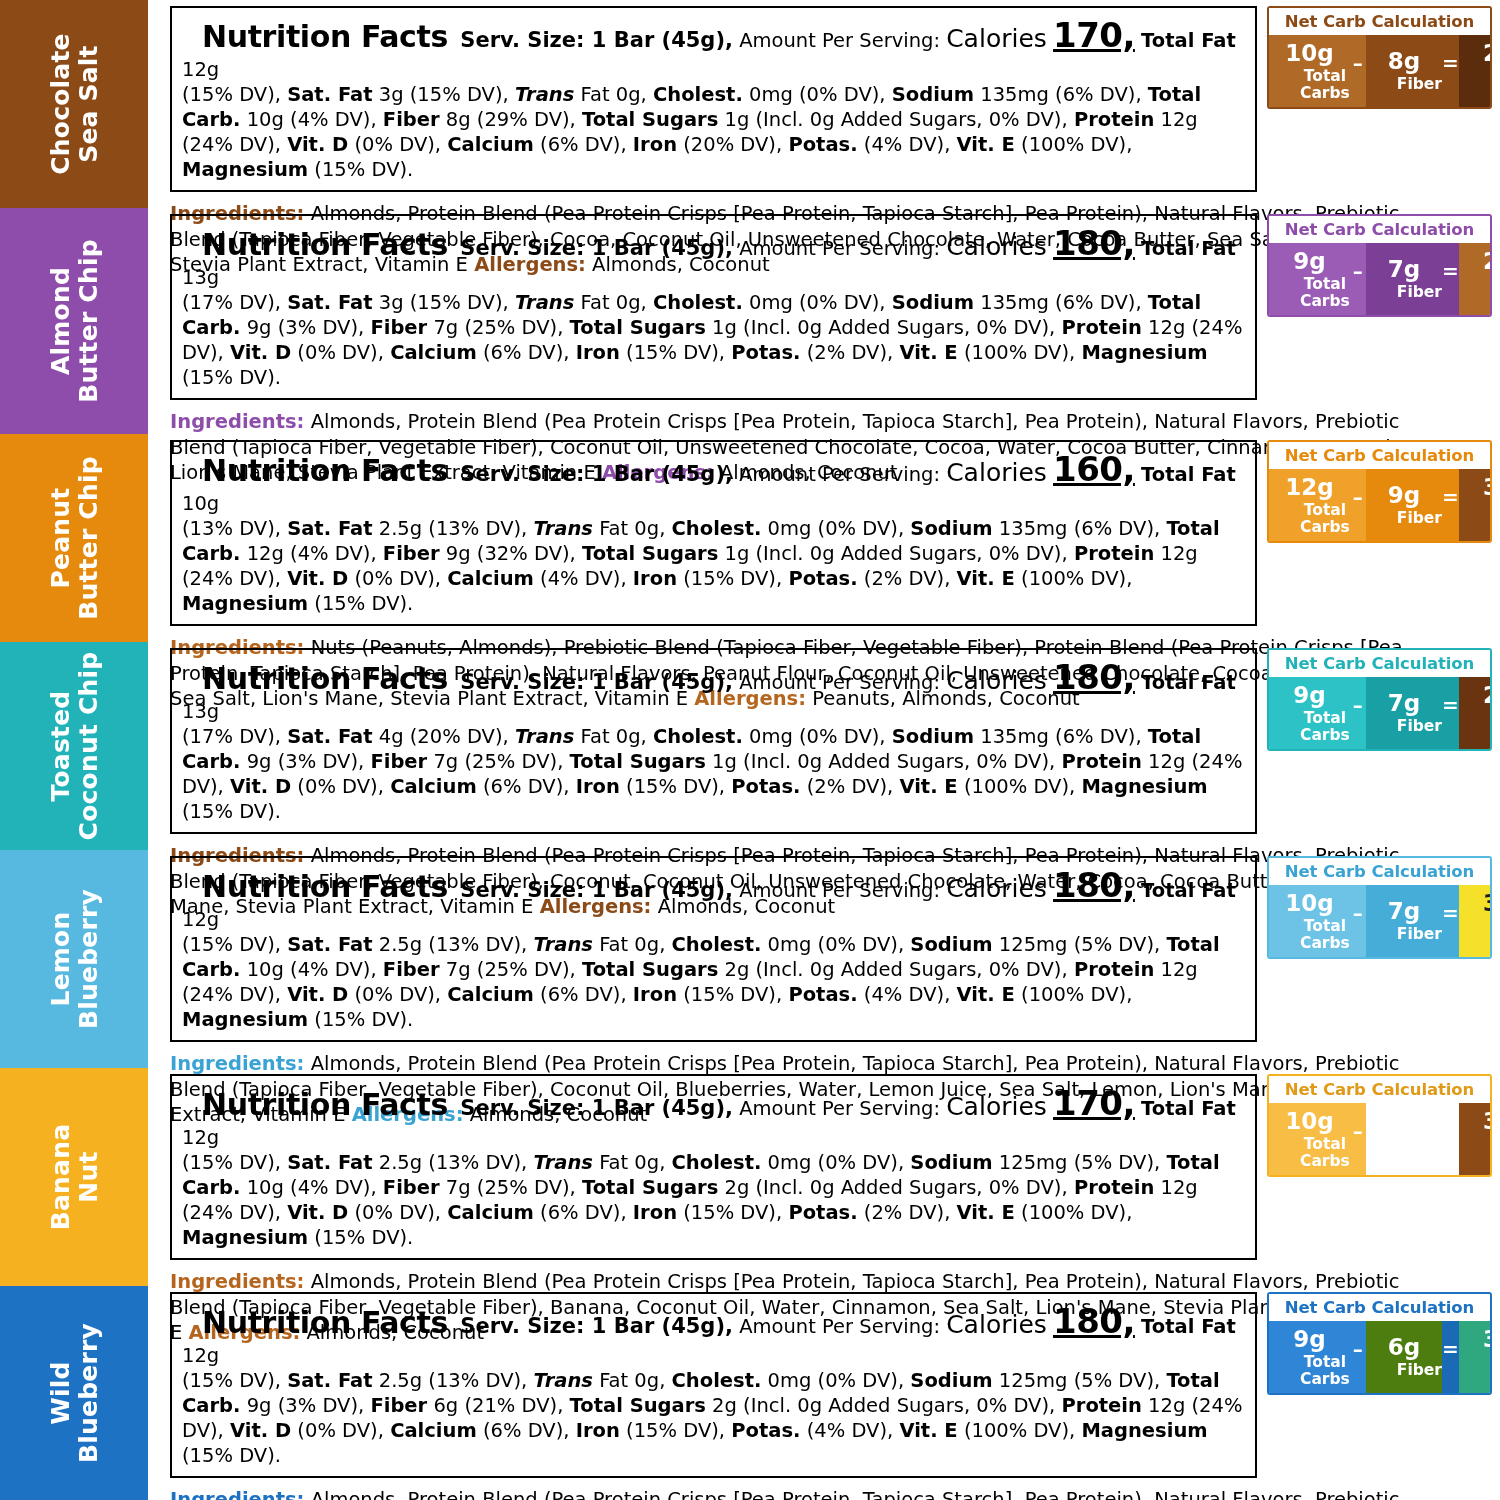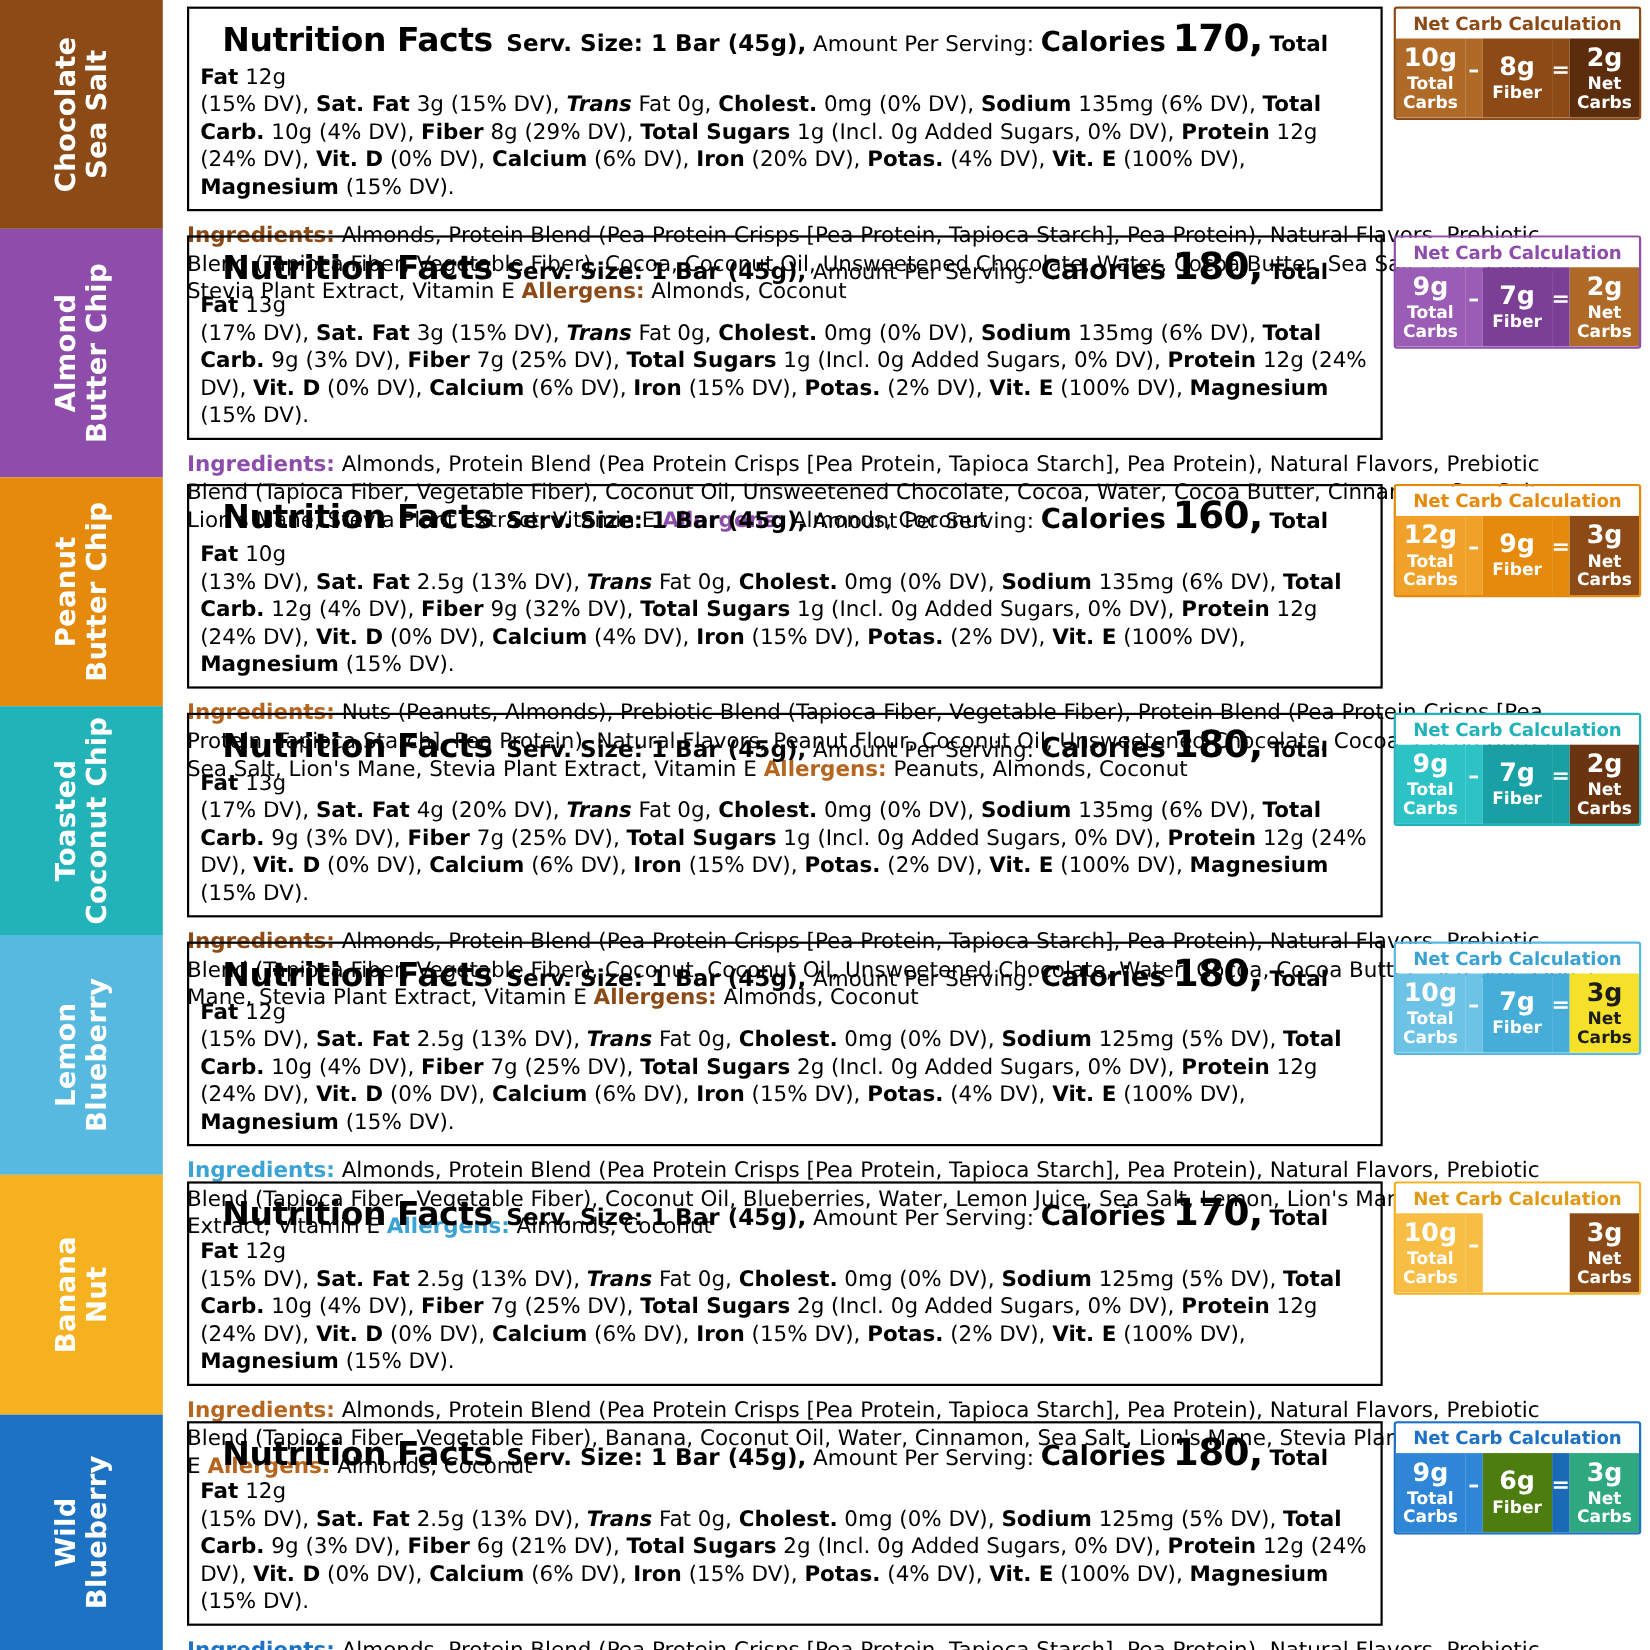--- a/index.html
+++ b/index.html
@@ -60,22 +60,22 @@
     display: block;
     margin-bottom: 1px;
   }
   .nf-title {
     font-size: 30px;
     font-weight: bold;
     letter-spacing: -0.4px;
     margin-left: 20px;
   }
   .b { font-weight: bold; }
-  .cal-word { font-size: 25px; font-weight: bold; }
-  .cal-num { font-size: 34px; font-weight: bold; letter-spacing: -0.5px; }
+  .cal-word { font-size: 25px; font-weight: normal; }
+  .cal-num { font-size: 34px; font-weight: bold; letter-spacing: -0.5px; text-decoration: underline; }
   .serv { font-size: 21px; font-weight: bold; }
   .ital { font-style: italic; font-weight: bold; }
   .nf-body { font-size: 19.5px; }
 
   .netcarb {
     flex: 0 0 225px;
     width: 225px;
     border-radius: 3px;
     overflow: hidden;
     color: #fff;
@@ -94,21 +94,21 @@
   .nc-cell {
     flex: 1 1 0;
     display: flex;
     flex-direction: column;
     align-items: center;
     justify-content: center;
     line-height: 1.05;
     position: relative;
   }
   .nc-val { font-size: 23px; font-weight: bold; }
-  .nc-lab { font-size: 15.5px; font-weight: bold; margin-top: 3px; }
+  .nc-lab { font-size: 15.5px; font-weight: bold; margin-top: 3px; margin-left: 31px; }
   .nc-op {
     flex: 0 0 16px;
     display: flex;
     align-items: center;
     justify-content: center;
     font-size: 20px;
     font-weight: bold;
     padding-bottom: 16px;
   }
   .ing {

